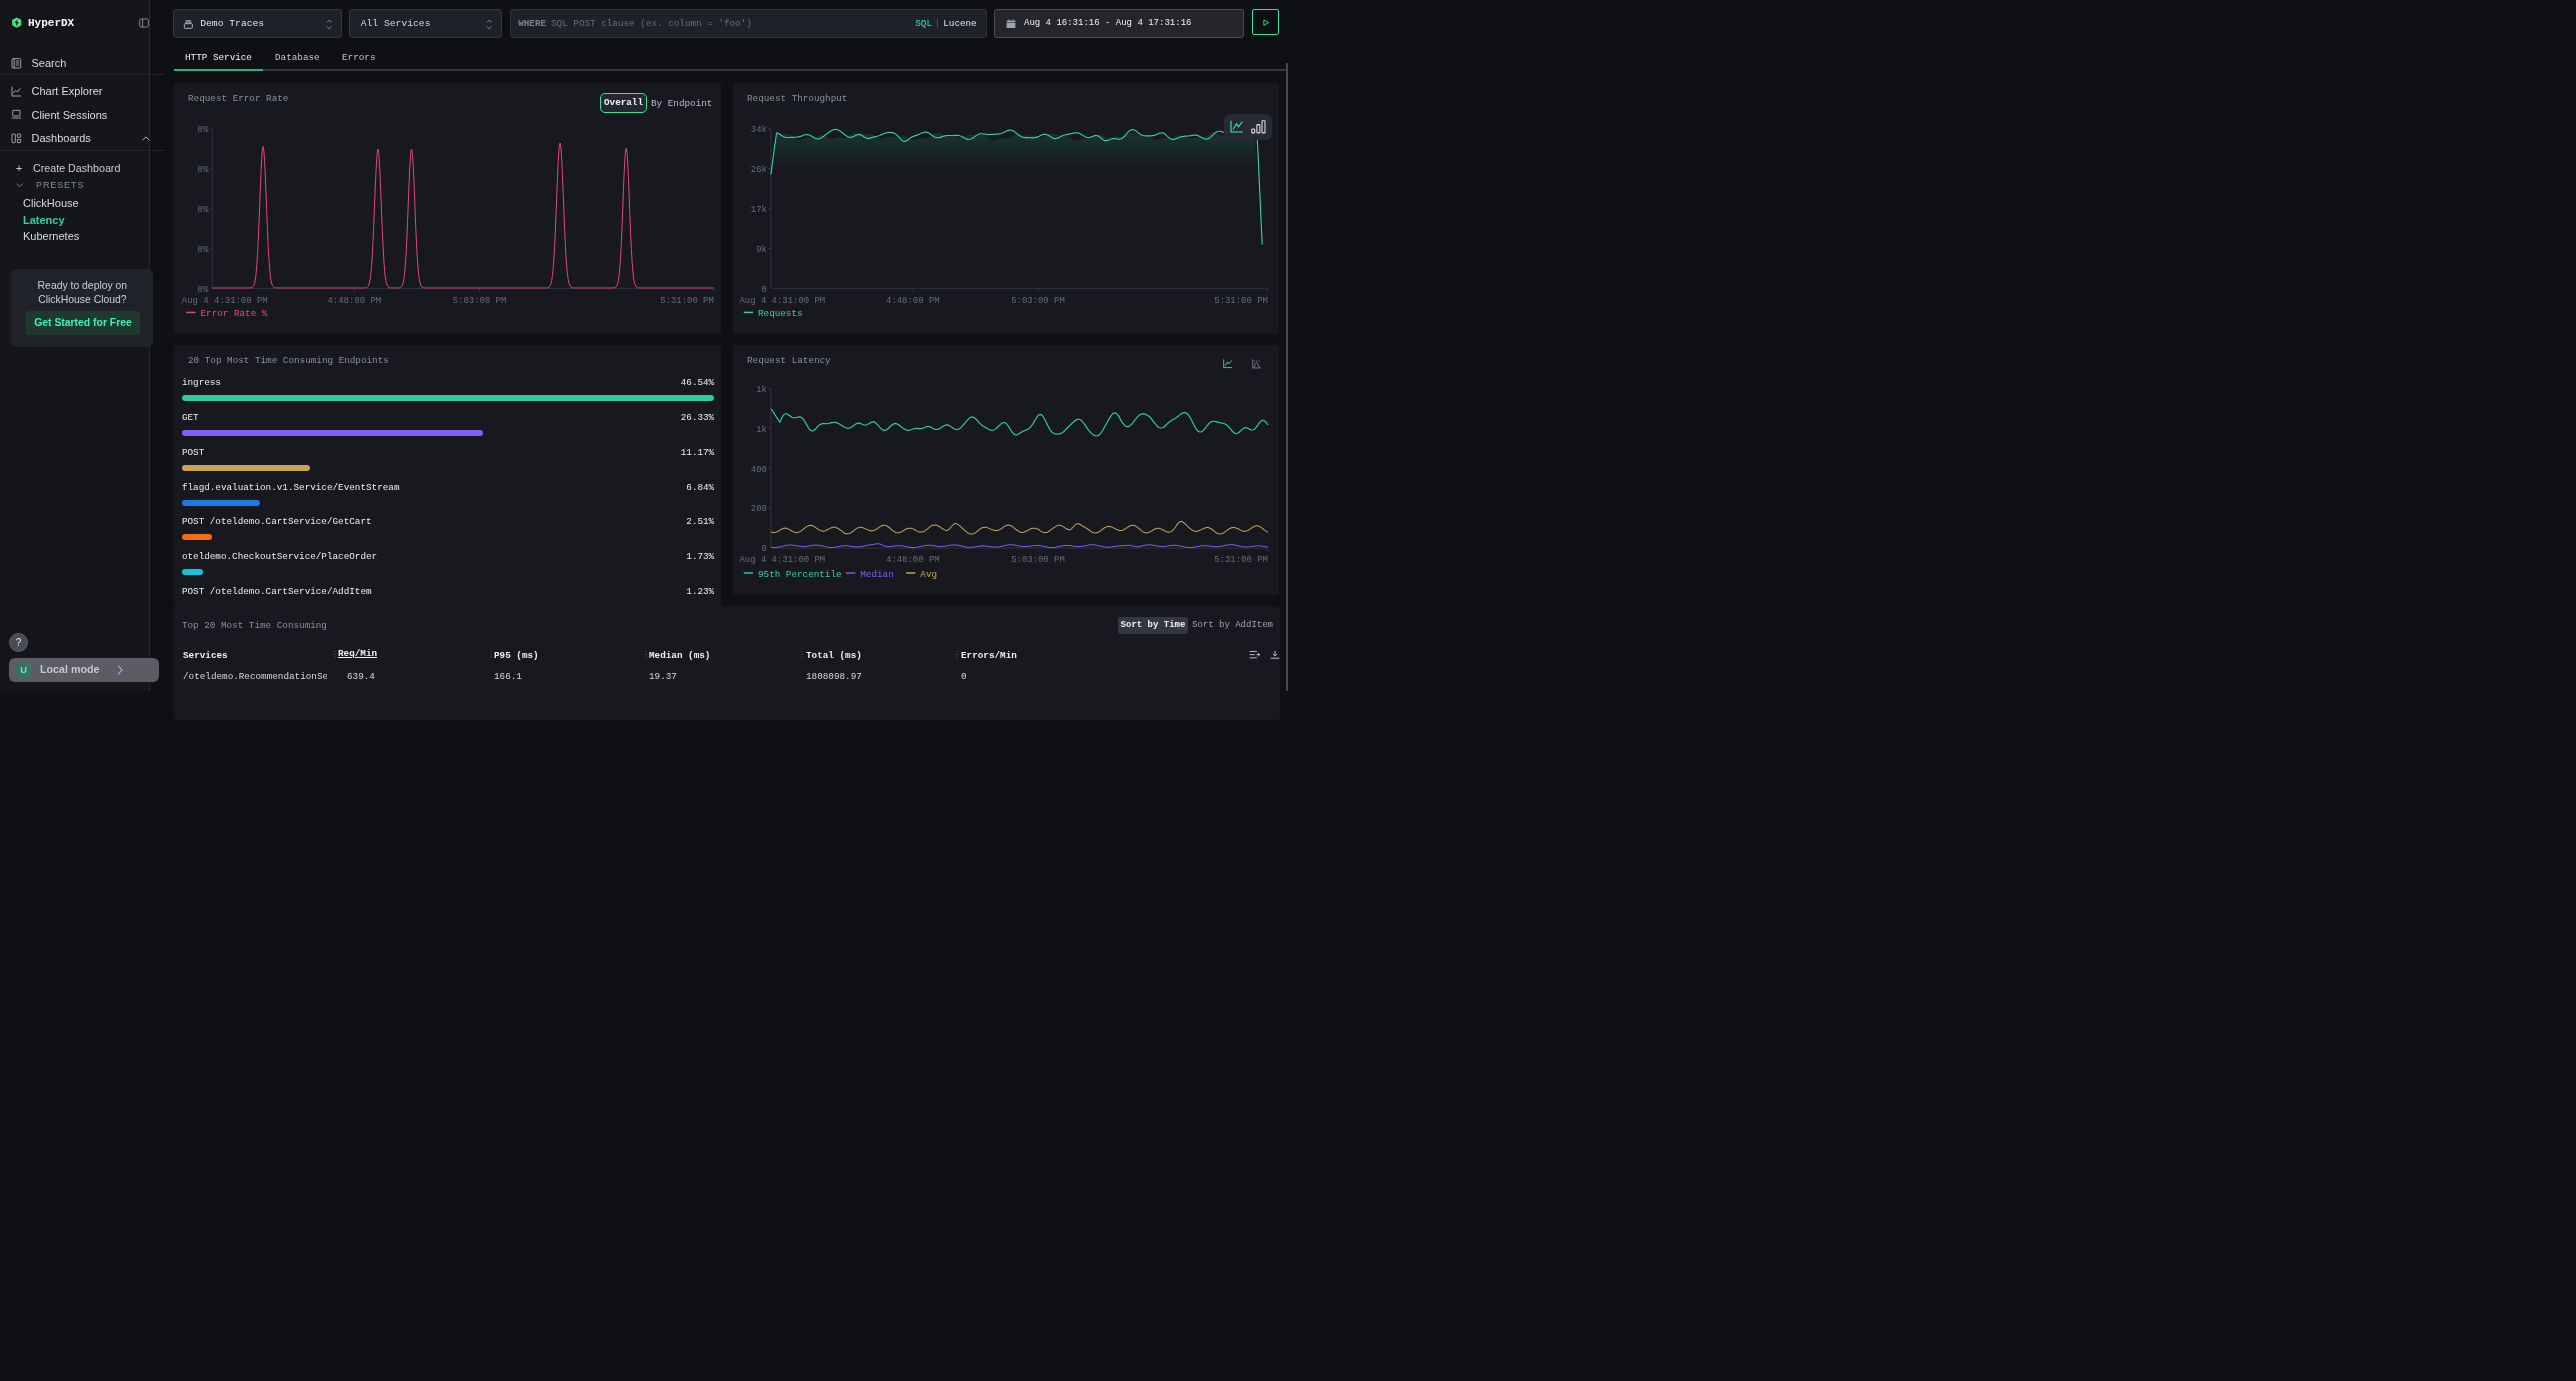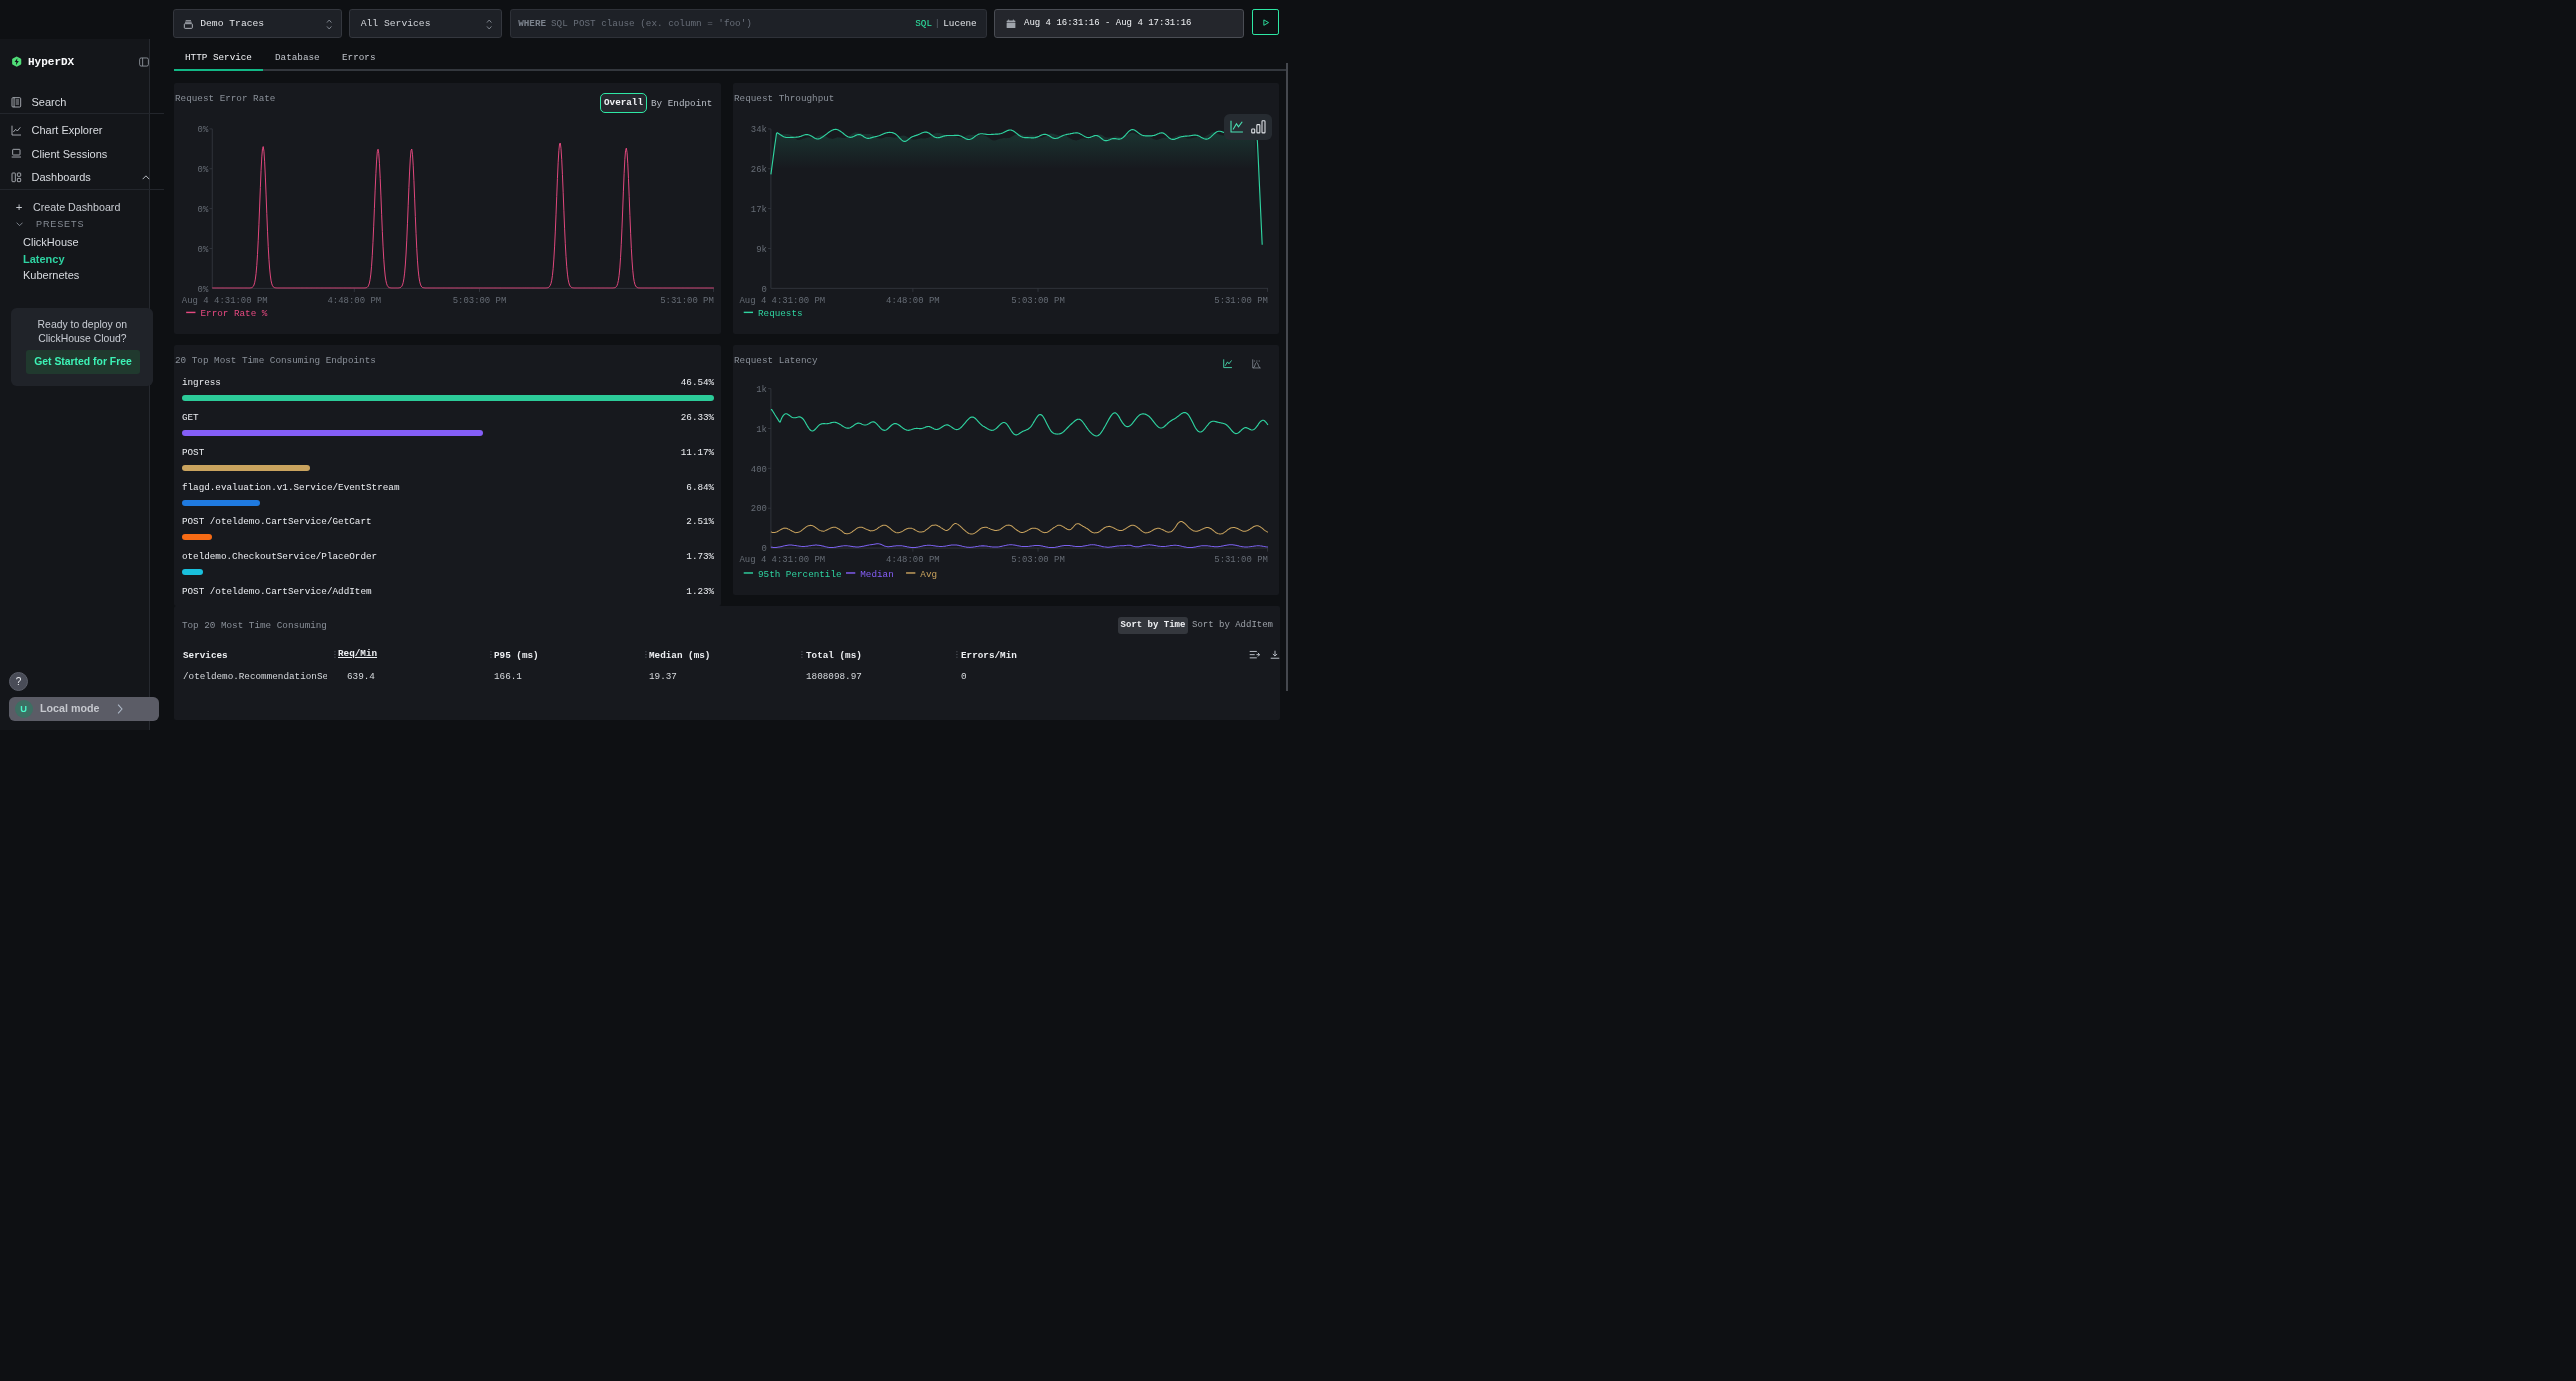--- a/index.html
+++ b/index.html
@@ -1,29 +1,29 @@
 <!DOCTYPE html>
 <html style="font-size:11.4px"><head>
 <meta charset="utf-8">
 <style>
   * { margin:0; padding:0; box-sizing:border-box; }
   html,body { width:1288px; height:691px; overflow:hidden; }
   body { background:#0e1013; font-family:"Liberation Mono", monospace; color:#e8eaee; }
   .abs { position:absolute; }
   
-  #sidebar { position:absolute; left:0; top:0; width:150px; height:691px; background:#14161a; border-right:0.7px solid #26292f; font-family:"Liberation Sans", sans-serif;margin-top:39px; }
+  #sidebar { position:absolute; left:0; top:0; width:150px; height:691px; background:#14161a; border-right:0.7px solid #26292f; font-family:"Liberation Sans", sans-serif; }
   .sb-item { position:absolute; left:11.4px; color:#d9dce1; font-size:11px; }
   .sb-ico { position:absolute; left:11.4px; width:10.7px; height:10.7px; color:#c2c6cd; }
   .divider { position:absolute; left:0; width:164px; height:0.7px; background:#23262c; }
   
   .sel { position:absolute; top:9px; height:29px; background:#1e2127; border:0.7px solid #34373e; border-radius:2.9px; }
   .chev { position:absolute; right:8.6px; top:7.9px; width:6.4px; height:13px; }
   
   .panel { position:absolute; background:#17191e; border-radius:2.1px; }
-  .ptitle { position:absolute; left:1px; top:10px; font-size:9.3px; color:#8a9099; }
+  .ptitle { position:absolute; left:14px; top:10px; font-size:9.3px; color:#8a9099; }
   
   .erow { position:absolute; left:7.9px; right:6.8px; }
   .erow .nm { position:absolute; left:0; top:0; font-size:9.3px; color:#eceef2; }
   .erow .pc { position:absolute; right:0; top:0; font-size:9.3px; color:#eceef2; }
   .erow .bar { position:absolute; left:0; top:18px; height:6px; border-radius:3px; }
   
   .th { position:absolute; top:650px; font-size:9.3px; font-weight:bold; color:#eef0f3; }
   .td { position:absolute; top:668px; font-size:9.3px; color:#d7dade; }
   .dots { position:absolute; top:651px; font-size:7.9px; color:#6a6f78; font-weight:normal; }
 </style>

